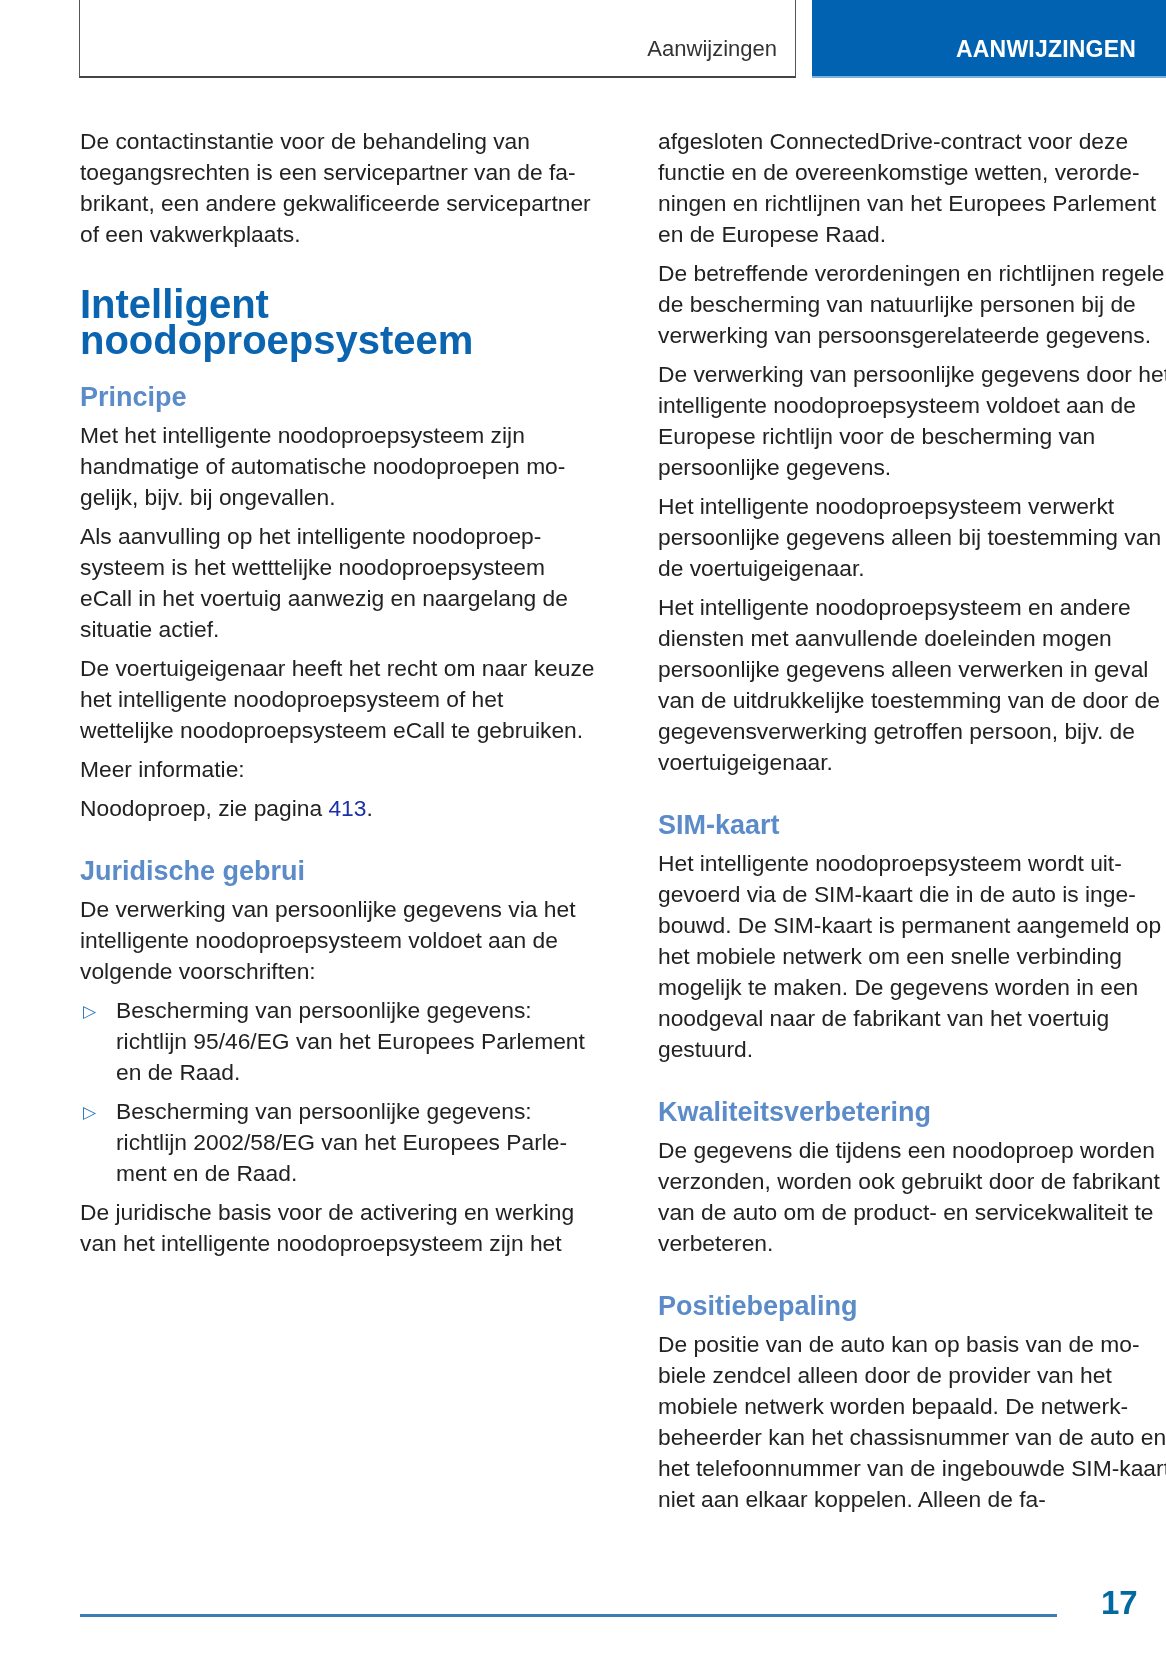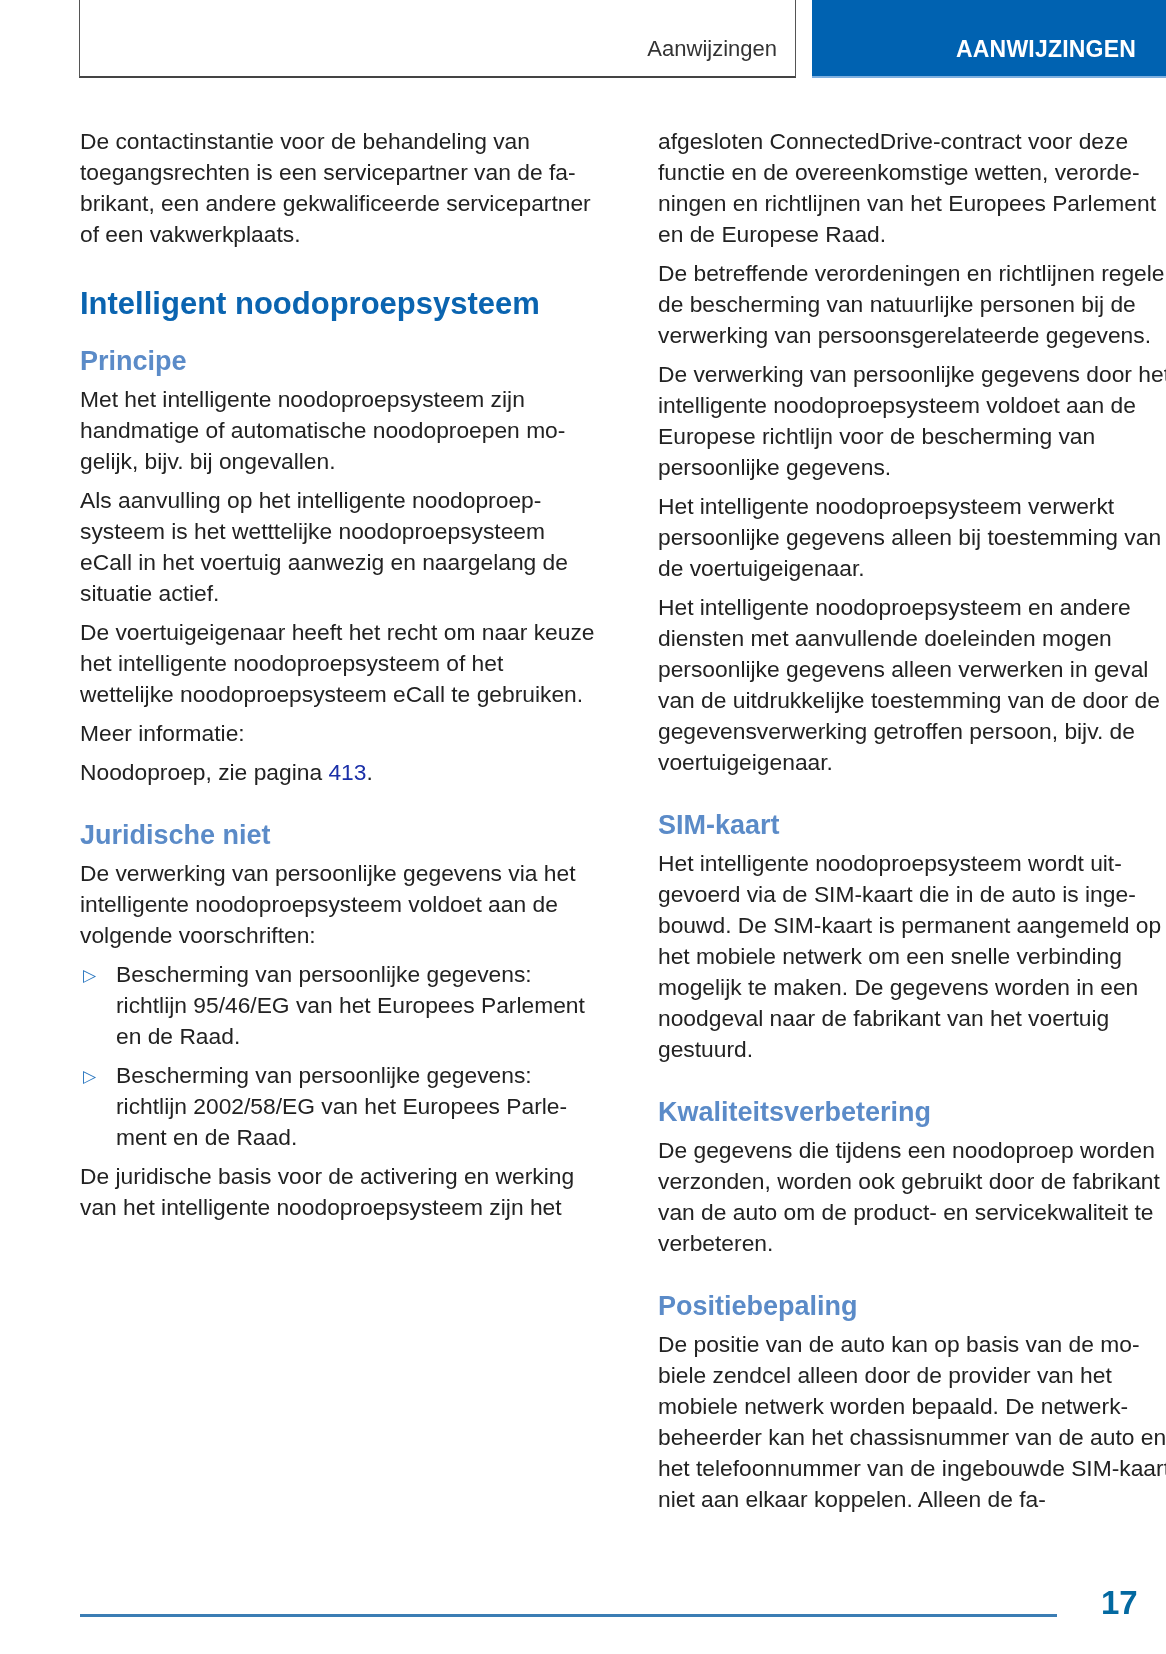--- a/index.html
+++ b/index.html
@@ -8,21 +8,21 @@
   .hdr-box { position: absolute; left: 79px; top: 0; width: 717px; height: 78px;
              border-left: 1px solid #555; border-right: 1px solid #555; border-bottom: 2px solid #444; box-sizing: border-box; }
   .hdr-section { position: absolute; right: 18px; top: 36px; font-size: 22px; color: #333; }
   .hdr-tab { position: absolute; left: 812px; top: 0; width: 354px; height: 78px; background: #0062b1;
              border-bottom: 2px solid #7fb0e0; box-sizing: border-box; }
   .hdr-tab span { position: absolute; right: 30px; top: 36px; font-size: 23px; font-weight: bold; color: #ffffff; letter-spacing: 0.2px; }
   .col { position: absolute; top: 126px; width: 515px; font-size: 22.8px; line-height: 31px; }
   .col.left { left: 80px; }
   .col.right { left: 658px; width: 520px; }
   p { margin: 0 0 8px 0; }
-  h1 { margin: 36px 0 22px 0; font-size: 31px; line-height: 36px; font-weight: bold; color: #0a64b0; }
+  h1 { margin: 36px 0 22px 0; font-size: 40px; line-height: 36px; font-weight: bold; color: #0a64b0; }
   h2 { margin: 30px 0 6px 0; font-size: 27px; line-height: 34px; font-weight: bold; color: #5b8bc8; }
   h2.first { margin-top: 4px; }
   .link { color: #1a2fa8; }
   ul { list-style: none; margin: 0 0 8px 0; padding: 0; }
   li { position: relative; padding-left: 36px; margin-bottom: 8px; }
   .tri { position: absolute; left: 3px; top: 1px; color: #2a77c0; font-size: 17px; }
   .footer-line { position: absolute; left: 80px; top: 1614px; width: 977px; height: 3px; background: #3b7db4; }
   .page-num { position: absolute; left: 1101px; top: 1584px; font-size: 33px; font-weight: bold; color: #0369a1; }
 </style>
 </head>
@@ -40,21 +40,21 @@
 
   <h1>Intelligent noodoproepsysteem</h1>
 
   <h2 class="first">Principe</h2>
   <p>Met het intelligente noodoproepsysteem zijn handmatige of automatische noodoproepen mo­gelijk, bijv. bij ongevallen.</p>
   <p>Als aanvulling op het intelligente noodoproep­systeem is het wetttelijke noodoproepsysteem eCall in het voertuig aanwezig en naargelang de situatie actief.</p>
   <p>De voertuigeigenaar heeft het recht om naar keuze het intelligente noodoproepsysteem of het wettelijke noodoproepsysteem eCall te gebrui­ken.</p>
   <p>Meer informatie:</p>
   <p><span>Noodoproep, zie pagina </span><span class="link">413</span><span>.</span></p>
 
-  <h2>Juridische niet</h2>
+  <h2>Juridische gebrui</h2>
   <p>De verwerking van persoonlijke gegevens via het intelligente noodoproepsysteem voldoet aan de volgende voorschriften:</p>
   <ul>
     <li><span class="tri">▷</span><span>Bescherming van persoonlijke gegevens: richtlijn 95/46/EG van het Europees Parle­ment en de Raad.</span></li>
     <li><span class="tri">▷</span><span>Bescherming van persoonlijke gegevens: richtlijn 2002/58/EG van het Europees Parle­ment en de Raad.</span></li>
   </ul>
   <p>De juridische basis voor de activering en werking van het intelligente noodoproepsysteem zijn het</p>
 </div>
 
 <div class="col right">
   <p>afgesloten ConnectedDrive-contract voor deze functie en de overeenkomstige wetten, verorde­ningen en richtlijnen van het Europees Parlement en de Europese Raad.</p>

